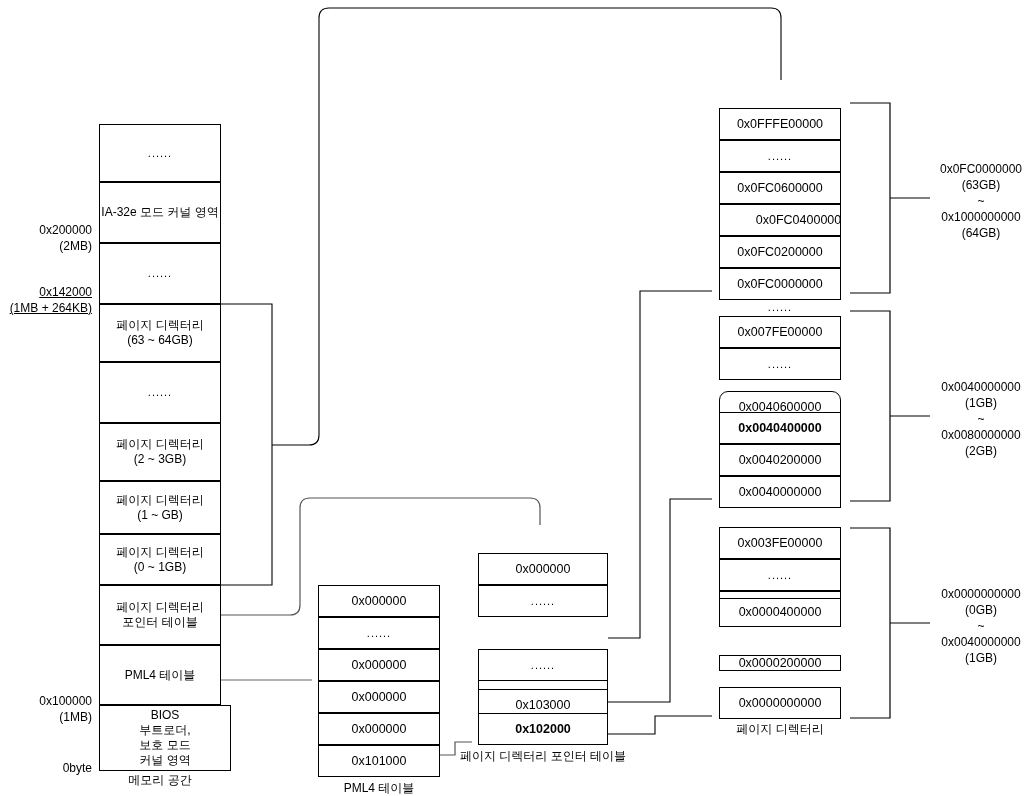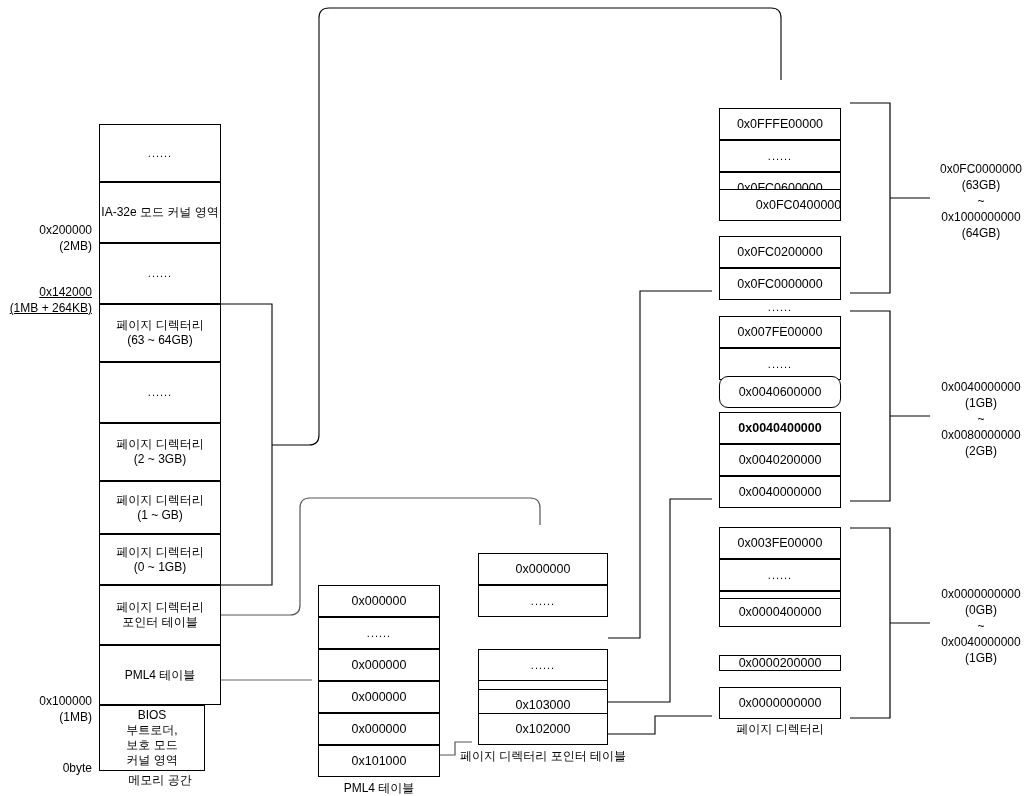--- a/index.html
+++ b/index.html
@@ -137,21 +137,21 @@
   <div class="box dots" style="left:99px; top:362px; width:122px; height:61px;">......</div>
   <div class="box" style="left:99px; top:423px; width:122px; height:58px;">페이지 디렉터리
 (2 ~ 3GB)</div>
   <div class="box" style="left:99px; top:481px; width:122px; height:53px;">페이지 디렉터리
 (1 ~ GB)</div>
   <div class="box" style="left:99px; top:534px; width:122px; height:51px;">페이지 디렉터리
 (0 ~ 1GB)</div>
   <div class="box" style="left:99px; top:585px; width:122px; height:60px;">페이지 디렉터리
 포인터 테이블</div>
   <div class="box" style="left:99px; top:645px; width:122px; height:60px;">PML4 테이블</div>
-  <div class="box" style="left:99px; top:705px; width:106px; height:66px;">BIOS
+  <div class="box" style="left:99px; top:705px; width:132px; height:66px;">BIOS
 부트로더,
 보호 모드
 커널 영역</div>
 
   <div class="caption" style="left:99px; top:773px; width:122px;">메모리 공간</div>
 
   <div class="sidelabel" style="left:0px; top:222px; width:92px;">0x200000
 (2MB)</div>
   <div class="sidelabel" style="left:0px; top:284px; width:92px;text-decoration:underline;">0x142000
 (1MB + 264KB)</div>
@@ -165,41 +165,41 @@
   <div class="cell" style="left:318px; top:681px; width:122px; height:32px;">0x000000</div>
   <div class="cell" style="left:318px; top:713px; width:122px; height:32px;">0x000000</div>
   <div class="cell" style="left:318px; top:745px; width:122px; height:32px;">0x101000</div>
   <div class="caption" style="left:318px; top:781px; width:122px;">PML4 테이블</div>
 
   <div class="cell" style="left:478px; top:553px; width:130px; height:32px;">0x000000</div>
   <div class="cell dots" style="left:478px; top:585px; width:130px; height:32px;">......</div>
   <div class="cell" style="left:478px; top:617px; width:130px; height:32px;margin-top:44px;">0x141000</div>
   <div class="cell dots" style="left:478px; top:649px; width:130px; height:32px;">......</div>
   <div class="cell" style="left:478px; top:681px; width:130px; height:32px;margin-top:8px;">0x103000</div>
-  <div class="cell" style="left:478px; top:713px; width:130px; height:32px;">0x102000</div>
+  <div class="cell" style="left:478px; top:713px; width:130px; height:32px;font-weight:bold;">0x102000</div>
   <div class="caption" style="left:458px; top:749px; width:170px;">페이지 디렉터리 포인터 테이블</div>
 
   <div class="cell" style="left:719px; top:108px; width:122px; height:32px;">0x0FFFE00000</div>
   <div class="cell dots" style="left:719px; top:140px; width:122px; height:32px;">......</div>
   <div class="cell" style="left:719px; top:172px; width:122px; height:32px;">0x0FC0600000</div>
-  <div class="cell" style="left:719px; top:189px; width:122px; height:32px;padding-left:37px;">0x0FC0400000</div>
+  <div class="cell" style="left:719px; top:204px; width:122px; height:32px;padding-left:37px;">0x0FC0400000</div>
   <div class="cell" style="left:719px; top:236px; width:122px; height:32px;text-align:center;">0x0FC0200000</div>
   <div class="cell" style="left:719px; top:268px; width:122px; height:32px;">0x0FC0000000</div>
 
   <div class="freedots" style="left:719px; top:301px; width:122px;">......</div>
 
   <div class="rangelabel" style="left:931px; top:161px; width:100px;">0x0FC0000000
 (63GB)
 ~
 0x1000000000
 (64GB)</div>
 
   <div class="cell" style="left:719px; top:316px; width:122px; height:32px;">0x007FE00000</div>
   <div class="cell dots" style="left:719px; top:348px; width:122px; height:32px;">......</div>
-  <div class="cell" style="left:719px; top:376px; width:122px; height:32px;border-radius:9px;">0x0040600000</div>
+  <div class="cell" style="left:719px; top:391px; width:122px; height:32px;border-radius:9px;">0x0040600000</div>
   <div class="cell" style="left:719px; top:412px; width:122px; height:32px;font-weight:bold;">0x0040400000</div>
   <div class="cell" style="left:719px; top:444px; width:122px; height:32px;">0x0040200000</div>
   <div class="cell" style="left:719px; top:476px; width:122px; height:32px;">0x0040000000</div>
 
   <div class="rangelabel" style="left:931px; top:379px; width:100px;">0x0040000000
 (1GB)
 ~
 0x0080000000
 (2GB)</div>
 

